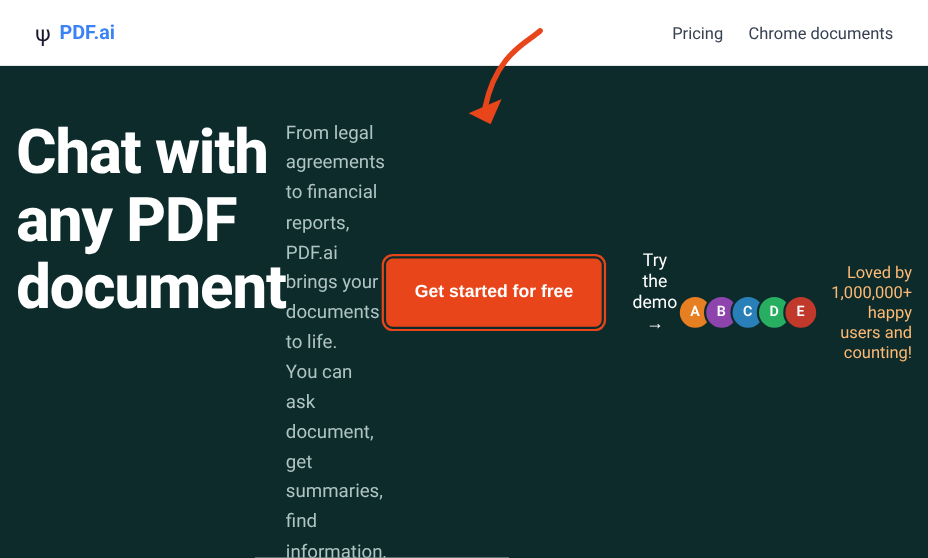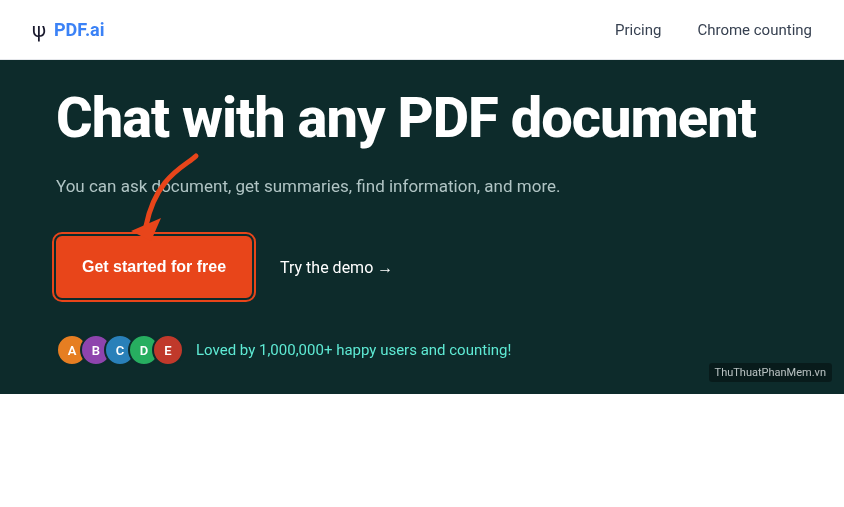--- a/index.html
+++ b/index.html
@@ -39,37 +39,37 @@
 
     .logo-text {
       font-size: 18px;
       font-weight: 700;
       color: #3b82f6;
     }
 
     .nav-links {
       display: flex;
       align-items: center;
-      gap: 36px;
+      gap: 23px;
     }
 
     .nav-link {
       font-size: 15px;
       color: #374151;
       text-decoration: none;
       cursor: pointer;
     }
 
     
     .hero {
       background: #0d2b2b;
       width: 844px;
-      height: 334px;
-      display: flex;
-      flex-direction: column;
+      height: 447px;
+      display: flex;
+      flex-direction: row;
       justify-content: center;
       padding: 48px 56px;
       position: relative;
     }
 
     .hero-title {
       font-size: 56px;
       font-weight: 800;
       color: #ffffff;
       line-height: 1.1;
@@ -161,21 +161,22 @@
     }
 
     .avatar-1 { background: #e67e22; }
     .avatar-2 { background: #8e44ad; }
     .avatar-3 { background: #2980b9; }
     .avatar-4 { background: #27ae60; }
     .avatar-5 { background: #c0392b; }
 
     .social-text {
       font-size: 15px;
-      color: #5eead4;
+      color: #fdba74;
+      text-align: right;
     }
 
     .watermark {
       position: absolute;
       bottom: 12px;
       right: 12px;
       background: rgba(0,0,0,0.5);
       color: #fff;
       font-size: 11px;
       padding: 3px 6px;
@@ -186,28 +187,29 @@
 </head>
 <body>
 
 <header class="header">
   <div class="logo-area">
     <span class="logo-icon">ψ</span>
     <span class="logo-text">PDF.ai</span>
   </div>
   <nav class="nav-links">
     <a class="nav-link">Pricing</a>
-    <a class="nav-link">Chrome counting</a>
+    <a class="nav-link">Chrome documents</a>
   </nav>
 </header>
 
 <section class="hero">
   <h1 class="hero-title">Chat with any PDF document</h1>
 
   <div class="hero-subtitle">
+    <p>From legal agreements to financial reports, PDF.ai brings your documents to life.</p>
     <p>You can ask document, get summaries, find information, and more.</p>
   </div>
 
   <div class="cta-row">
 
     <svg class="arrow-svg" width="100" height="110" viewBox="0 0 100 110" fill="none" xmlns="http://www.w3.org/2000/svg">
       <path d="M 80 10 C 70 20, 40 30, 30 80" stroke="#e8451a" stroke-width="5" fill="none" stroke-linecap="round"></path>
       <polygon points="15,85 45,72 35,95" fill="#e8451a"></polygon>
     </svg>
 
@@ -219,14 +221,13 @@
     <div class="avatars">
       <div class="avatar avatar-1">A</div>
       <div class="avatar avatar-2">B</div>
       <div class="avatar avatar-3">C</div>
       <div class="avatar avatar-4">D</div>
       <div class="avatar avatar-5">E</div>
     </div>
     <span class="social-text">Loved by 1,000,000+ happy users and counting!</span>
   </div>
 
-  <div class="watermark">ThuThuatPhanMem.vn</div>
 </section>
 
 </body></html>

